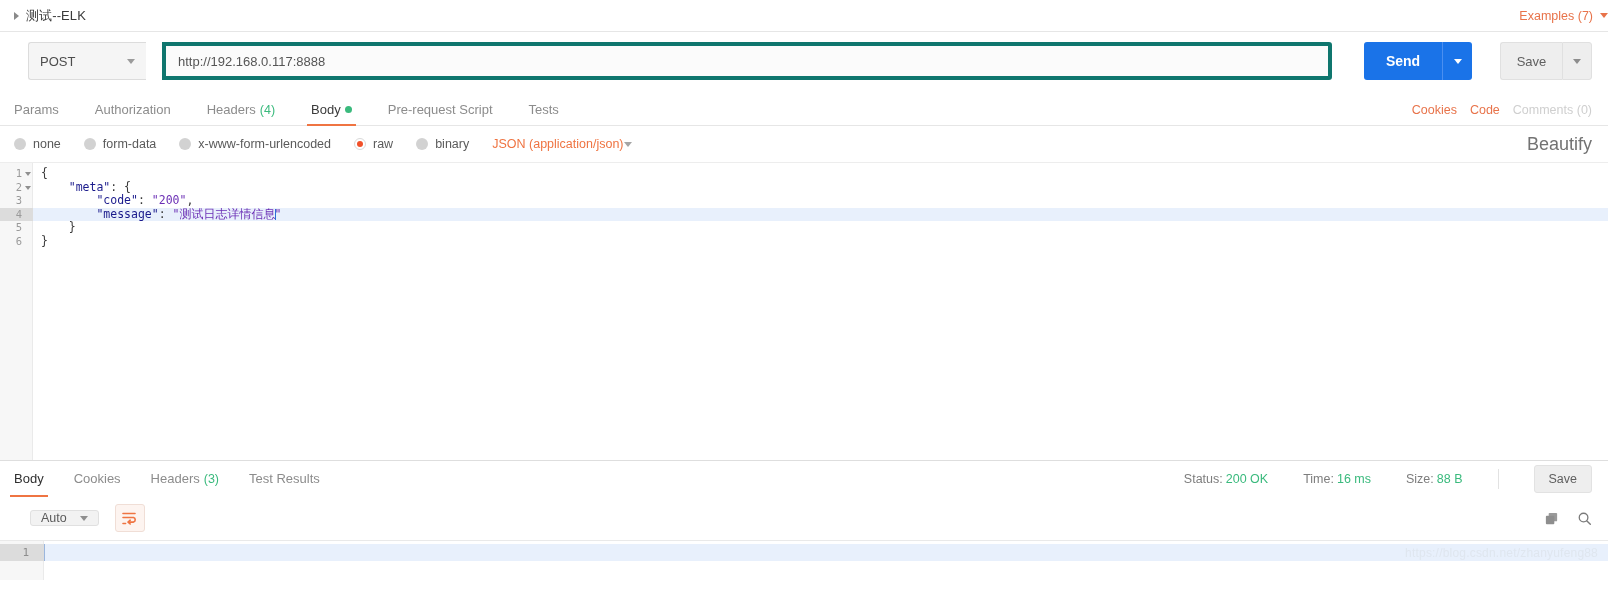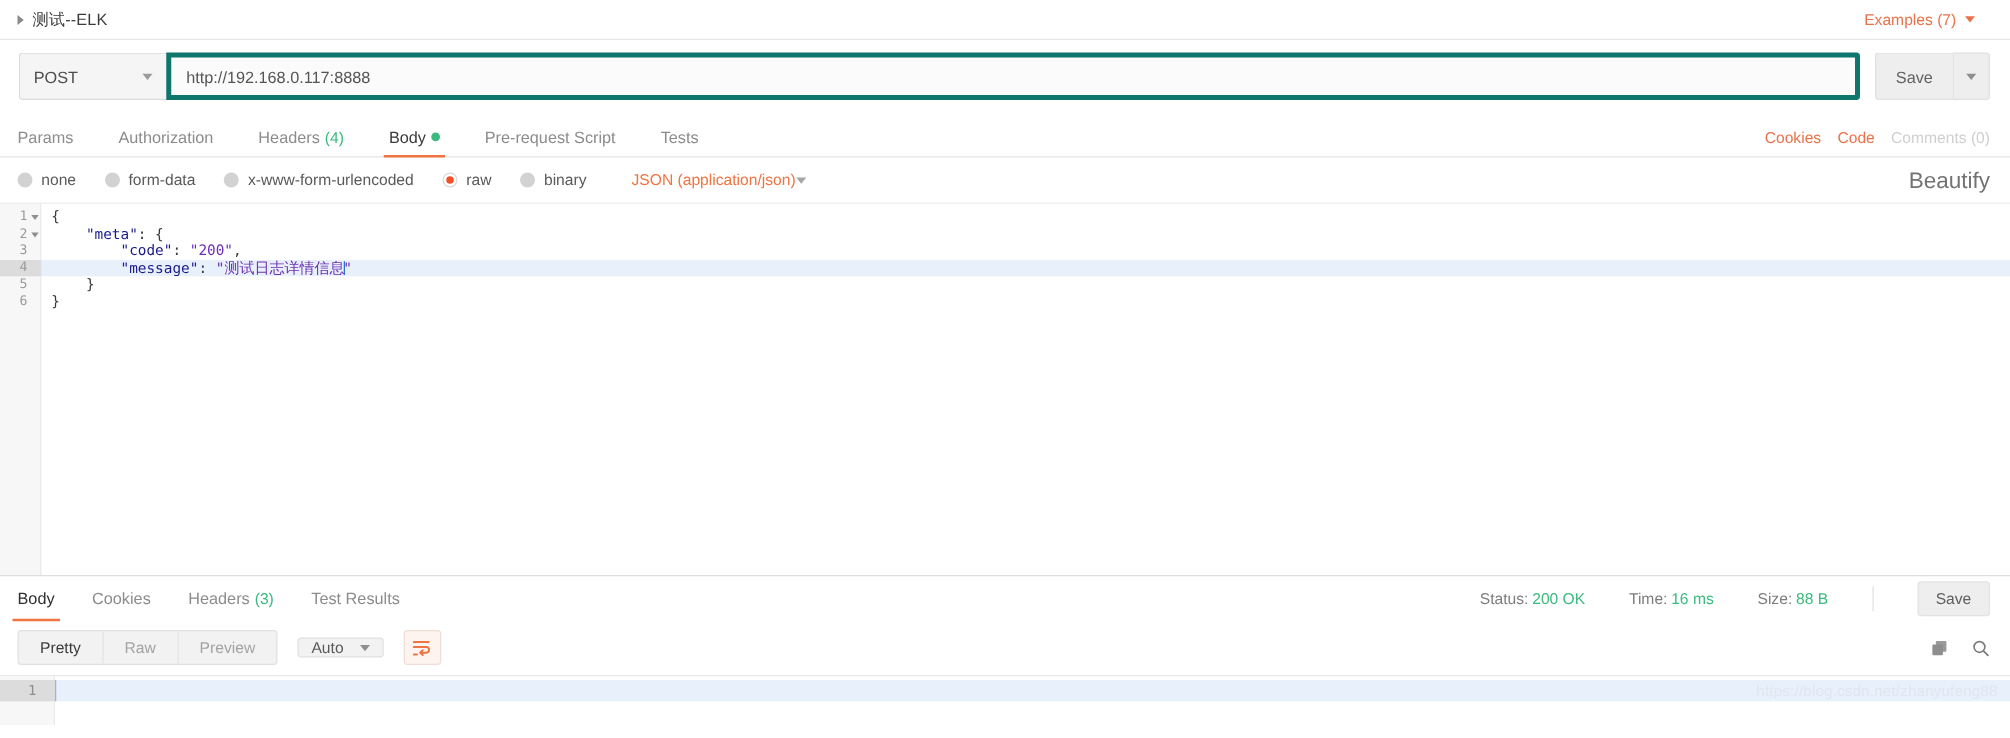--- a/index.html
+++ b/index.html
@@ -9,21 +9,21 @@
     font-family: "Liberation Sans", sans-serif;
     overflow: hidden;
   }
   body { position: relative; }
 
   
   .reqname-bar {
     height: 32px;
     display: flex;
     align-items: center;
-    padding: 0 28px 0 14px;
+    padding: 0 0 0 14px;
     border-bottom: 1px solid #e6e6e6;
     background: #ffffff;
   }
   .reqname-left { display: flex; align-items: center; gap: 7px; }
   .caret-right {
     width: 0; height: 0;
     border-left: 5px solid #8a8a8a;
     border-top: 4px solid transparent;
     border-bottom: 4px solid transparent;
   }
@@ -34,22 +34,22 @@
     width: 0; height: 0;
     border-top: 5px solid #e8734a;
     border-left: 4px solid transparent;
     border-right: 4px solid transparent;
   }
 
   
   .url-row {
     display: flex;
     align-items: center;
-    padding: 10px 16px 12px 15px;
-    gap: 0;
+    padding: 10px 16px 12px 28px;
+    gap: 16px;
   }
   .method-select {
     width: 118px; height: 38px;
     border: 1px solid #dcdcdc;
     border-right: none;
     border-radius: 3px 0 0 3px;
     background: #f5f5f5;
     display: flex; align-items: center;
     padding: 0 11px;
     font-size: 13px; color: #4d4d4d;
@@ -173,21 +173,21 @@
     display: inline-block; position: relative;
   }
   .radio-dot.on { background: #ffffff; border: 1px solid #d9d9d9; }
   .radio-dot.on::after {
     content: "";
     position: absolute; left: 2px; top: 2px;
     width: 6px; height: 6px; border-radius: 50%;
     background: #f1512a;
   }
   .radio-label { font-size: 12.5px; color: #5a5a5a; }
-  .ctype-select { display: flex; align-items: center; margin-left: 13px; cursor: pointer; }
+  .ctype-select { display: flex; align-items: center; margin-left: 0; cursor: pointer; }
   .ctype-text { font-size: 12.5px; color: #ef7442; }
   .ctype-caret {
     width: 0; height: 0;
     border-top: 5px solid #a5a5a5;
     border-left: 4px solid transparent;
     border-right: 4px solid transparent;
   }
   .beautify { margin-left: auto; font-size: 18px; color: #737373; cursor: pointer; }
 
   
@@ -404,20 +404,26 @@
   </div>
 </div>
 
 <div class="url-row">
   <div class="method-select">
     <span>POST</span>
     <span class="caret"></span>
   </div>
   <div class="url-input">
     <span>http://192.168.0.117:8888</span>
+  </div>
+  <div class="send-group">
+    <button class="send-btn">Send</button>
+    <button class="send-caret-btn">
+        <i></i>
+      </button>
   </div>
   <div class="save-group">
     <button class="save-btn">Save</button>
     <button class="save-caret-btn">
         <i></i>
       </button>
   </div>
 </div>
 
 <div class="req-tabs">
@@ -513,25 +519,20 @@
     </span>
     <span class="meta-item">
       <span>Size:</span><b>88 B</b>
     </span>
     <span class="meta-sep"></span>
     <button class="resp-save">Save</button>
   </div>
 </div>
 
 <div class="resp-toolbar">
-  <div class="seg">
-    <div class="seg-item active">Pretty</div>
-    <div class="seg-item">Raw</div>
-    <div class="seg-item">Preview</div>
-  </div>
   <div class="auto-select">
     <span>Auto</span>
     <span class="caret"></span>
   </div>
   <div class="wrap-btn">
     <svg width="15" height="13" viewBox="0 0 15 13">
       <path d="M1 1.5 H13" stroke="#ef7442" stroke-width="1.6" stroke-linecap="round" fill="none"></path>
       <path d="M1 5.5 H11.5 a2.4 2.4 0 0 1 0 4.6 H6.5" stroke="#ef7442" stroke-width="1.6" stroke-linecap="round" fill="none"></path>
       <path d="M8.2 8.2 L6.1 10.1 L8.2 12" stroke="#ef7442" stroke-width="1.6" stroke-linecap="round" stroke-linejoin="round" fill="none"></path>
       <path d="M1 11.5 H3.6" stroke="#ef7442" stroke-width="1.6" stroke-linecap="round" fill="none"></path>

